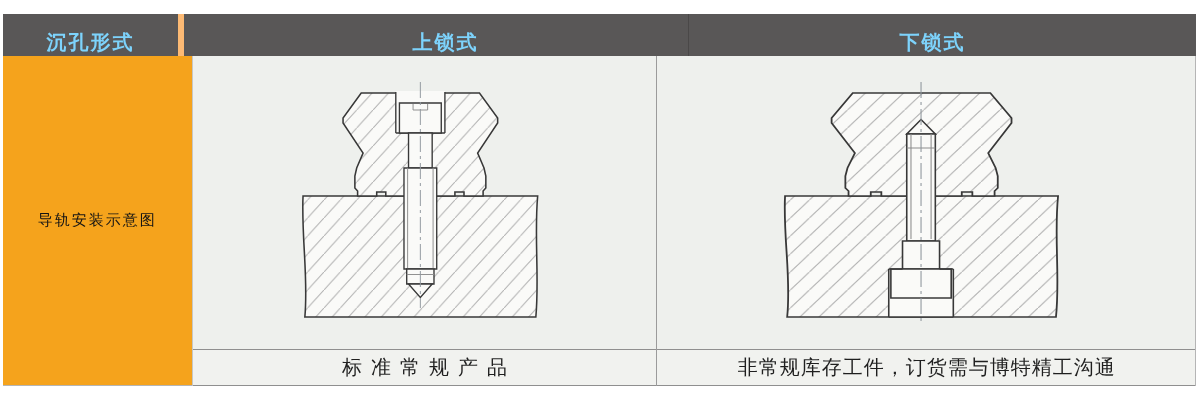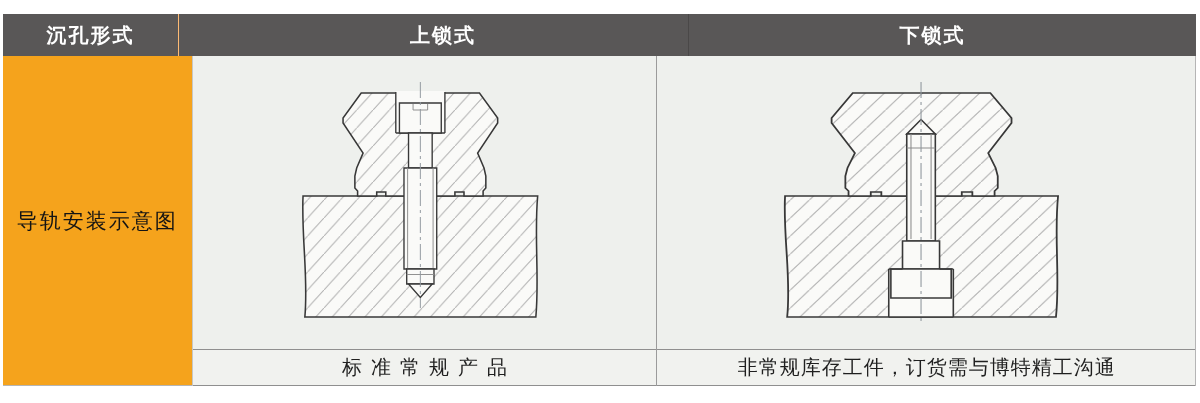--- a/index.html
+++ b/index.html
@@ -2,30 +2,30 @@
 <html style="--header-bg: #595757; --side-bg: #f5a31c; --cell-bg: #eef0ed; --caption-bg: #f1f2ef;"><head>
 <meta charset="utf-8">
 <style>
   html,body{margin:0;padding:0;}
   body{font-family:"Liberation Sans","DejaVu Sans",sans-serif;background:#ffffff;}
   .page{position:relative;width:1200px;height:403px;background:#ffffff;overflow:hidden;}
   .table{position:absolute;left:3px;top:14px;width:1193px;}
 
   
   .header-row{display:flex;height:42px;background:var(--header-bg,#595757);}
-  .hcell{display:flex;align-items:center;justify-content:center;color:#ffffff;
+  .hcell{display:flex;align-items:flex-end;justify-content:center;color:#7dd3fc;
          font-size:20px;font-weight:bold;letter-spacing:2px;box-sizing:border-box;}
   .hc1{width:175px;}
-  .hc2{width:510px;border-left:1px solid #fdba74;padding-left:19px;}
+  .hc2{width:510px;border-left:6px solid #fdba74;padding-left:19px;}
   .hc3{width:488px;border-left:1px solid #4a4848;}
 
   
   .body-row{display:flex;height:330px;}
   .side-cell{width:207px;background:var(--side-bg,#f5a31c);display:flex;align-items:center;
-             justify-content:center;font-size:21px;color:#141414;letter-spacing:2px;
+             justify-content:center;font-size:15px;color:#141414;letter-spacing:2px;
              border-bottom:1px solid #b5b5b5;box-sizing:border-box;}
   .col{display:flex;flex-direction:column;box-sizing:border-box;}
   .col2{width:510px;border-left:1px solid #c6c6c3;}
   .col3{width:592px;border-left:1px solid #9b9b9b;border-right:1px solid #b5b5b5;}
   .drawing{height:293px;background:var(--cell-bg,#eef0ed);}
   .drawing svg{display:block;width:100%;height:100%;}
   .caption{height:37px;box-sizing:border-box;background:var(--caption-bg,#f1f2ef);
            border-top:1px solid #8f8f8f;border-bottom:1px solid #8f8f8f;
            display:flex;align-items:center;justify-content:center;
            font-size:20px;color:#1f1f1f;}

